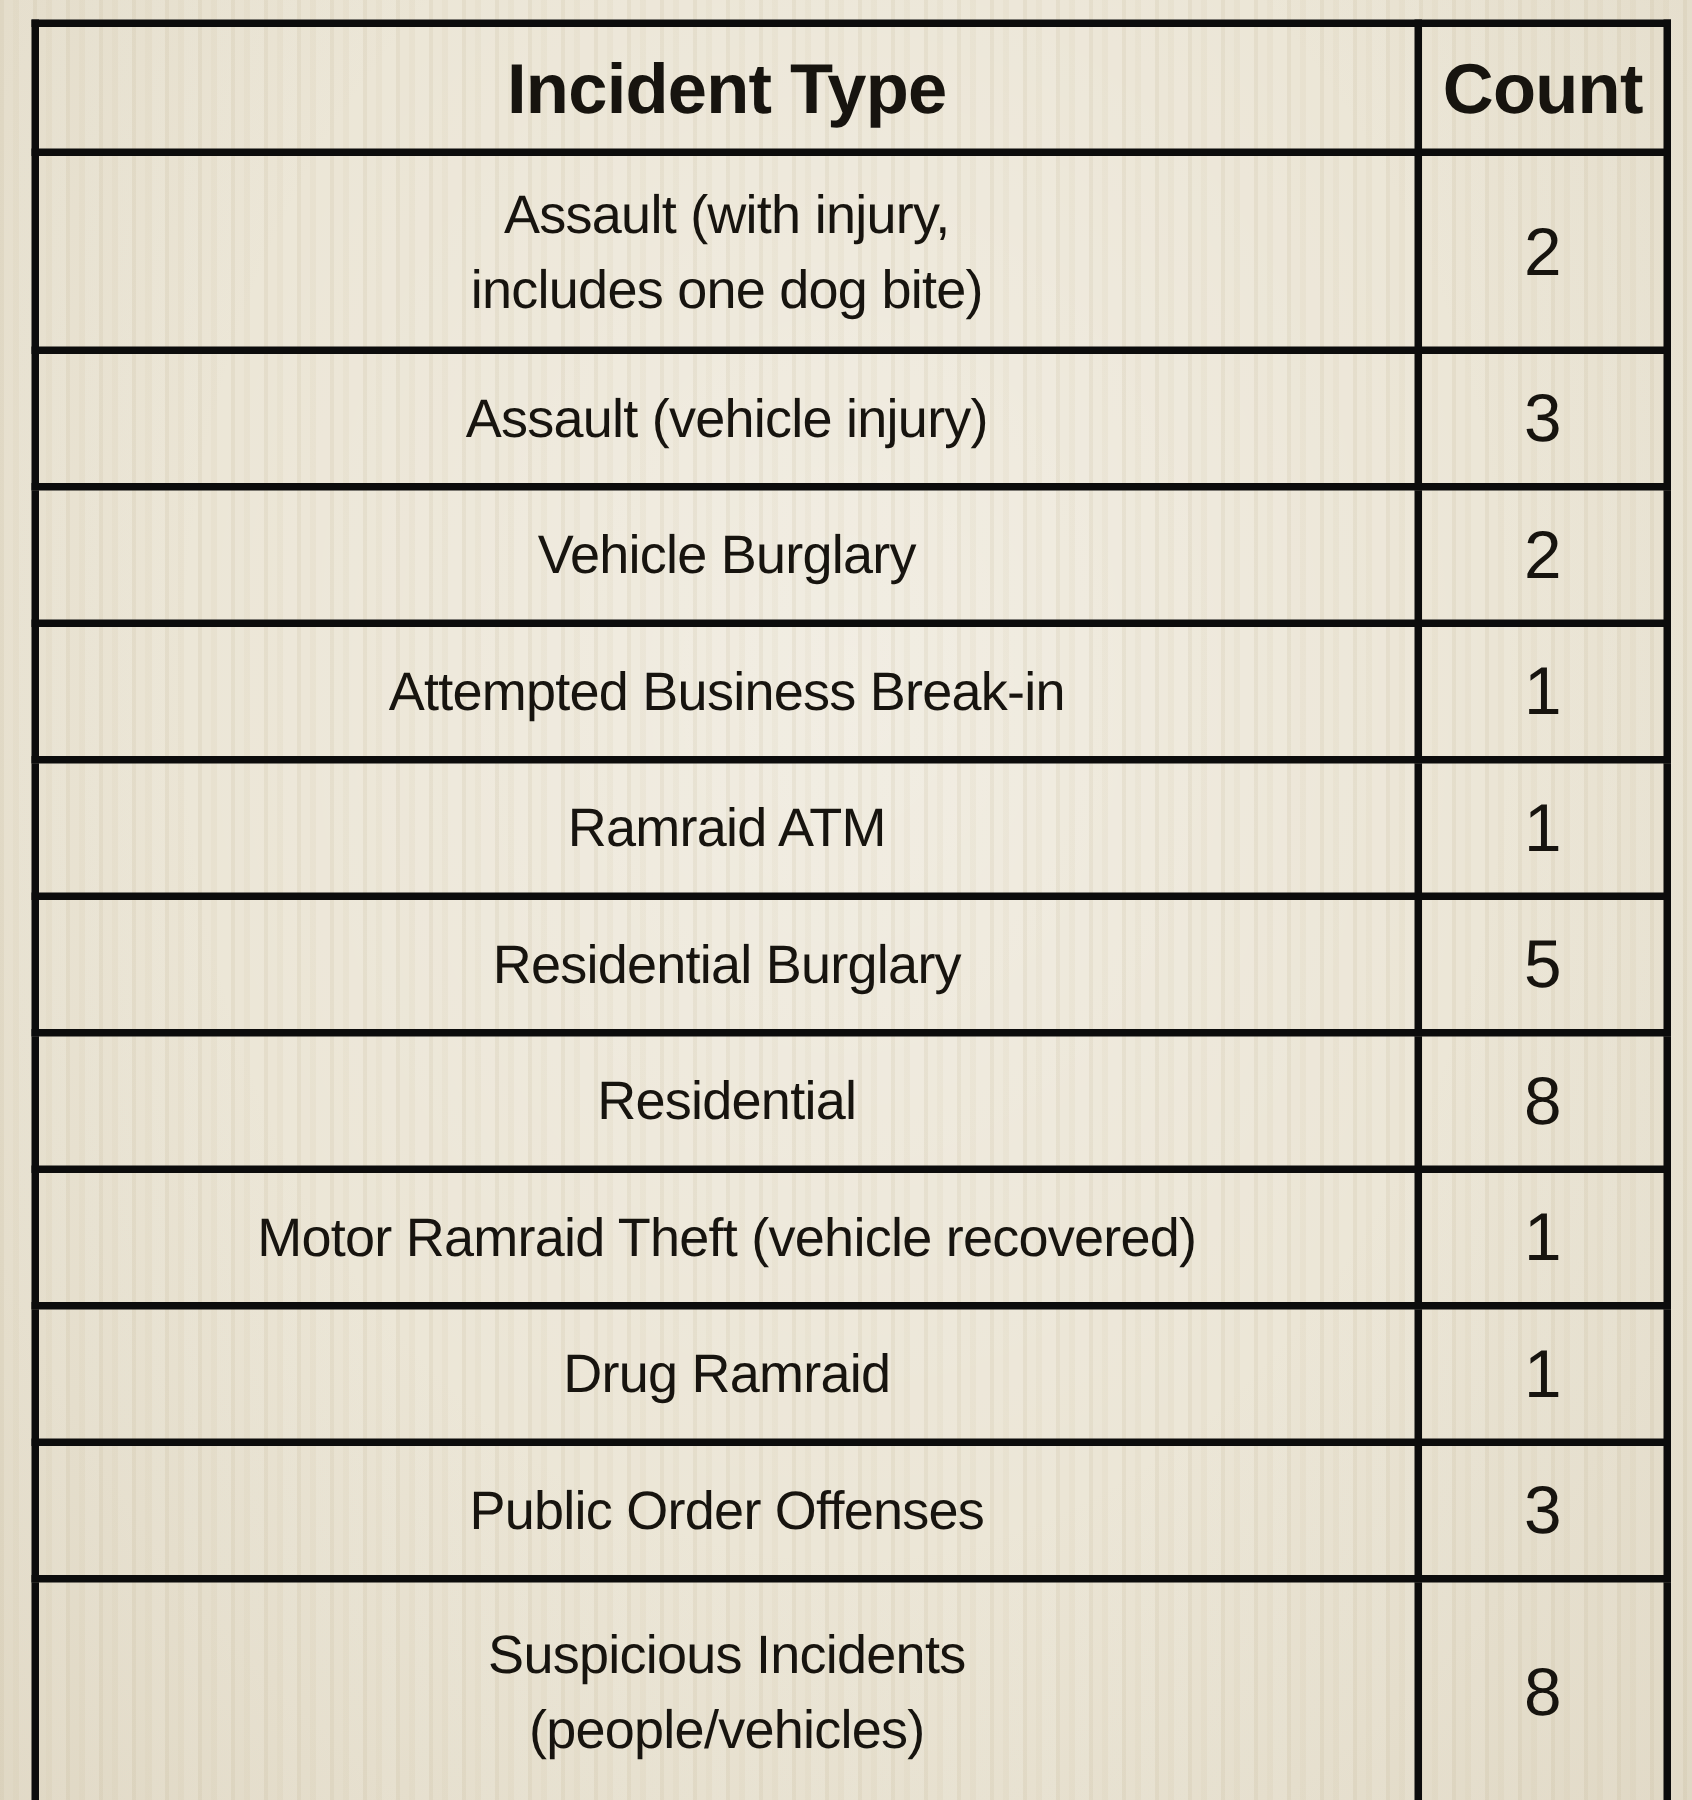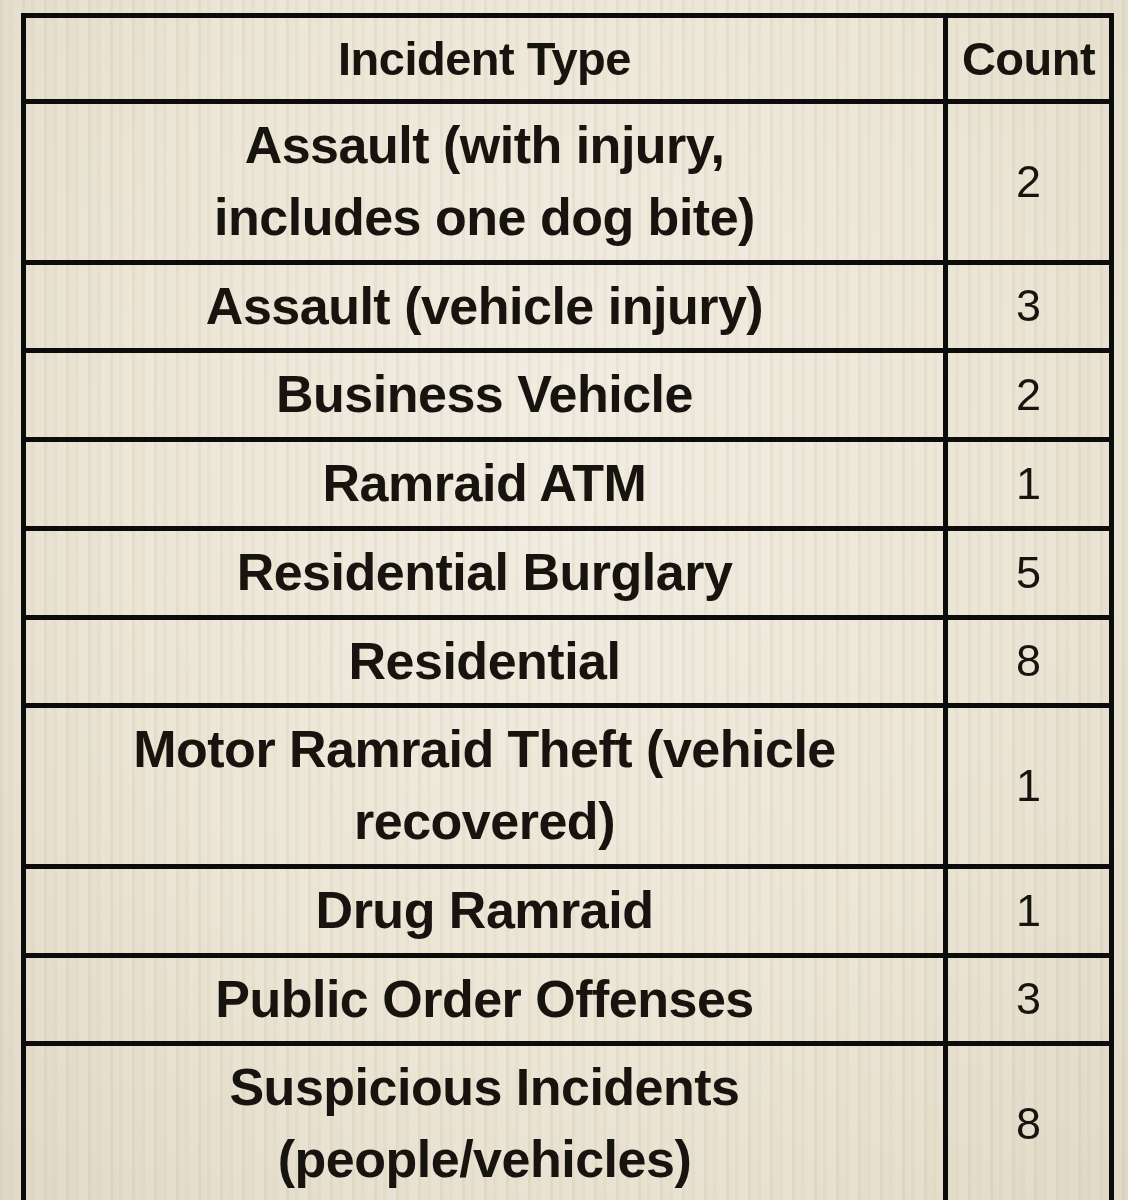--- a/index.html
+++ b/index.html
@@ -40,22 +40,22 @@
     color: #17140f;
     padding: 6px 10px;
     box-sizing: border-box;
   }
   .incident-table th {
     font-size: 47px;
     font-weight: 700;
     letter-spacing: -0.5px;
   }
   .incident-table td.type-cell {
-    font-size: 52px;
-    font-weight: 700;
+    font-size: 36px;
+    font-weight: 400;
     letter-spacing: -0.5px;
     line-height: 1.38;
     white-space: pre-line;
   }
   .incident-table td.count-cell {
     font-size: 45px;
     font-weight: 400;
   }
   tr.h-head   { height: 86px;  }
   tr.h-tall-a { height: 132px; }
@@ -80,22 +80,26 @@
       <tr class="h-tall-a">
         <td class="type-cell">Assault (with injury,
 includes one dog bite)</td>
         <td class="count-cell">2</td>
       </tr>
       <tr>
         <td class="type-cell">Assault (vehicle injury)</td>
         <td class="count-cell">3</td>
       </tr>
       <tr>
-        <td class="type-cell">Business Vehicle</td>
+        <td class="type-cell">Vehicle Burglary</td>
         <td class="count-cell">2</td>
+      </tr>
+      <tr>
+        <td class="type-cell">Attempted Business Break-in</td>
+        <td class="count-cell">1</td>
       </tr>
       <tr>
         <td class="type-cell">Ramraid ATM</td>
         <td class="count-cell">1</td>
       </tr>
       <tr>
         <td class="type-cell">Residential Burglary</td>
         <td class="count-cell">5</td>
       </tr>
       <tr>

